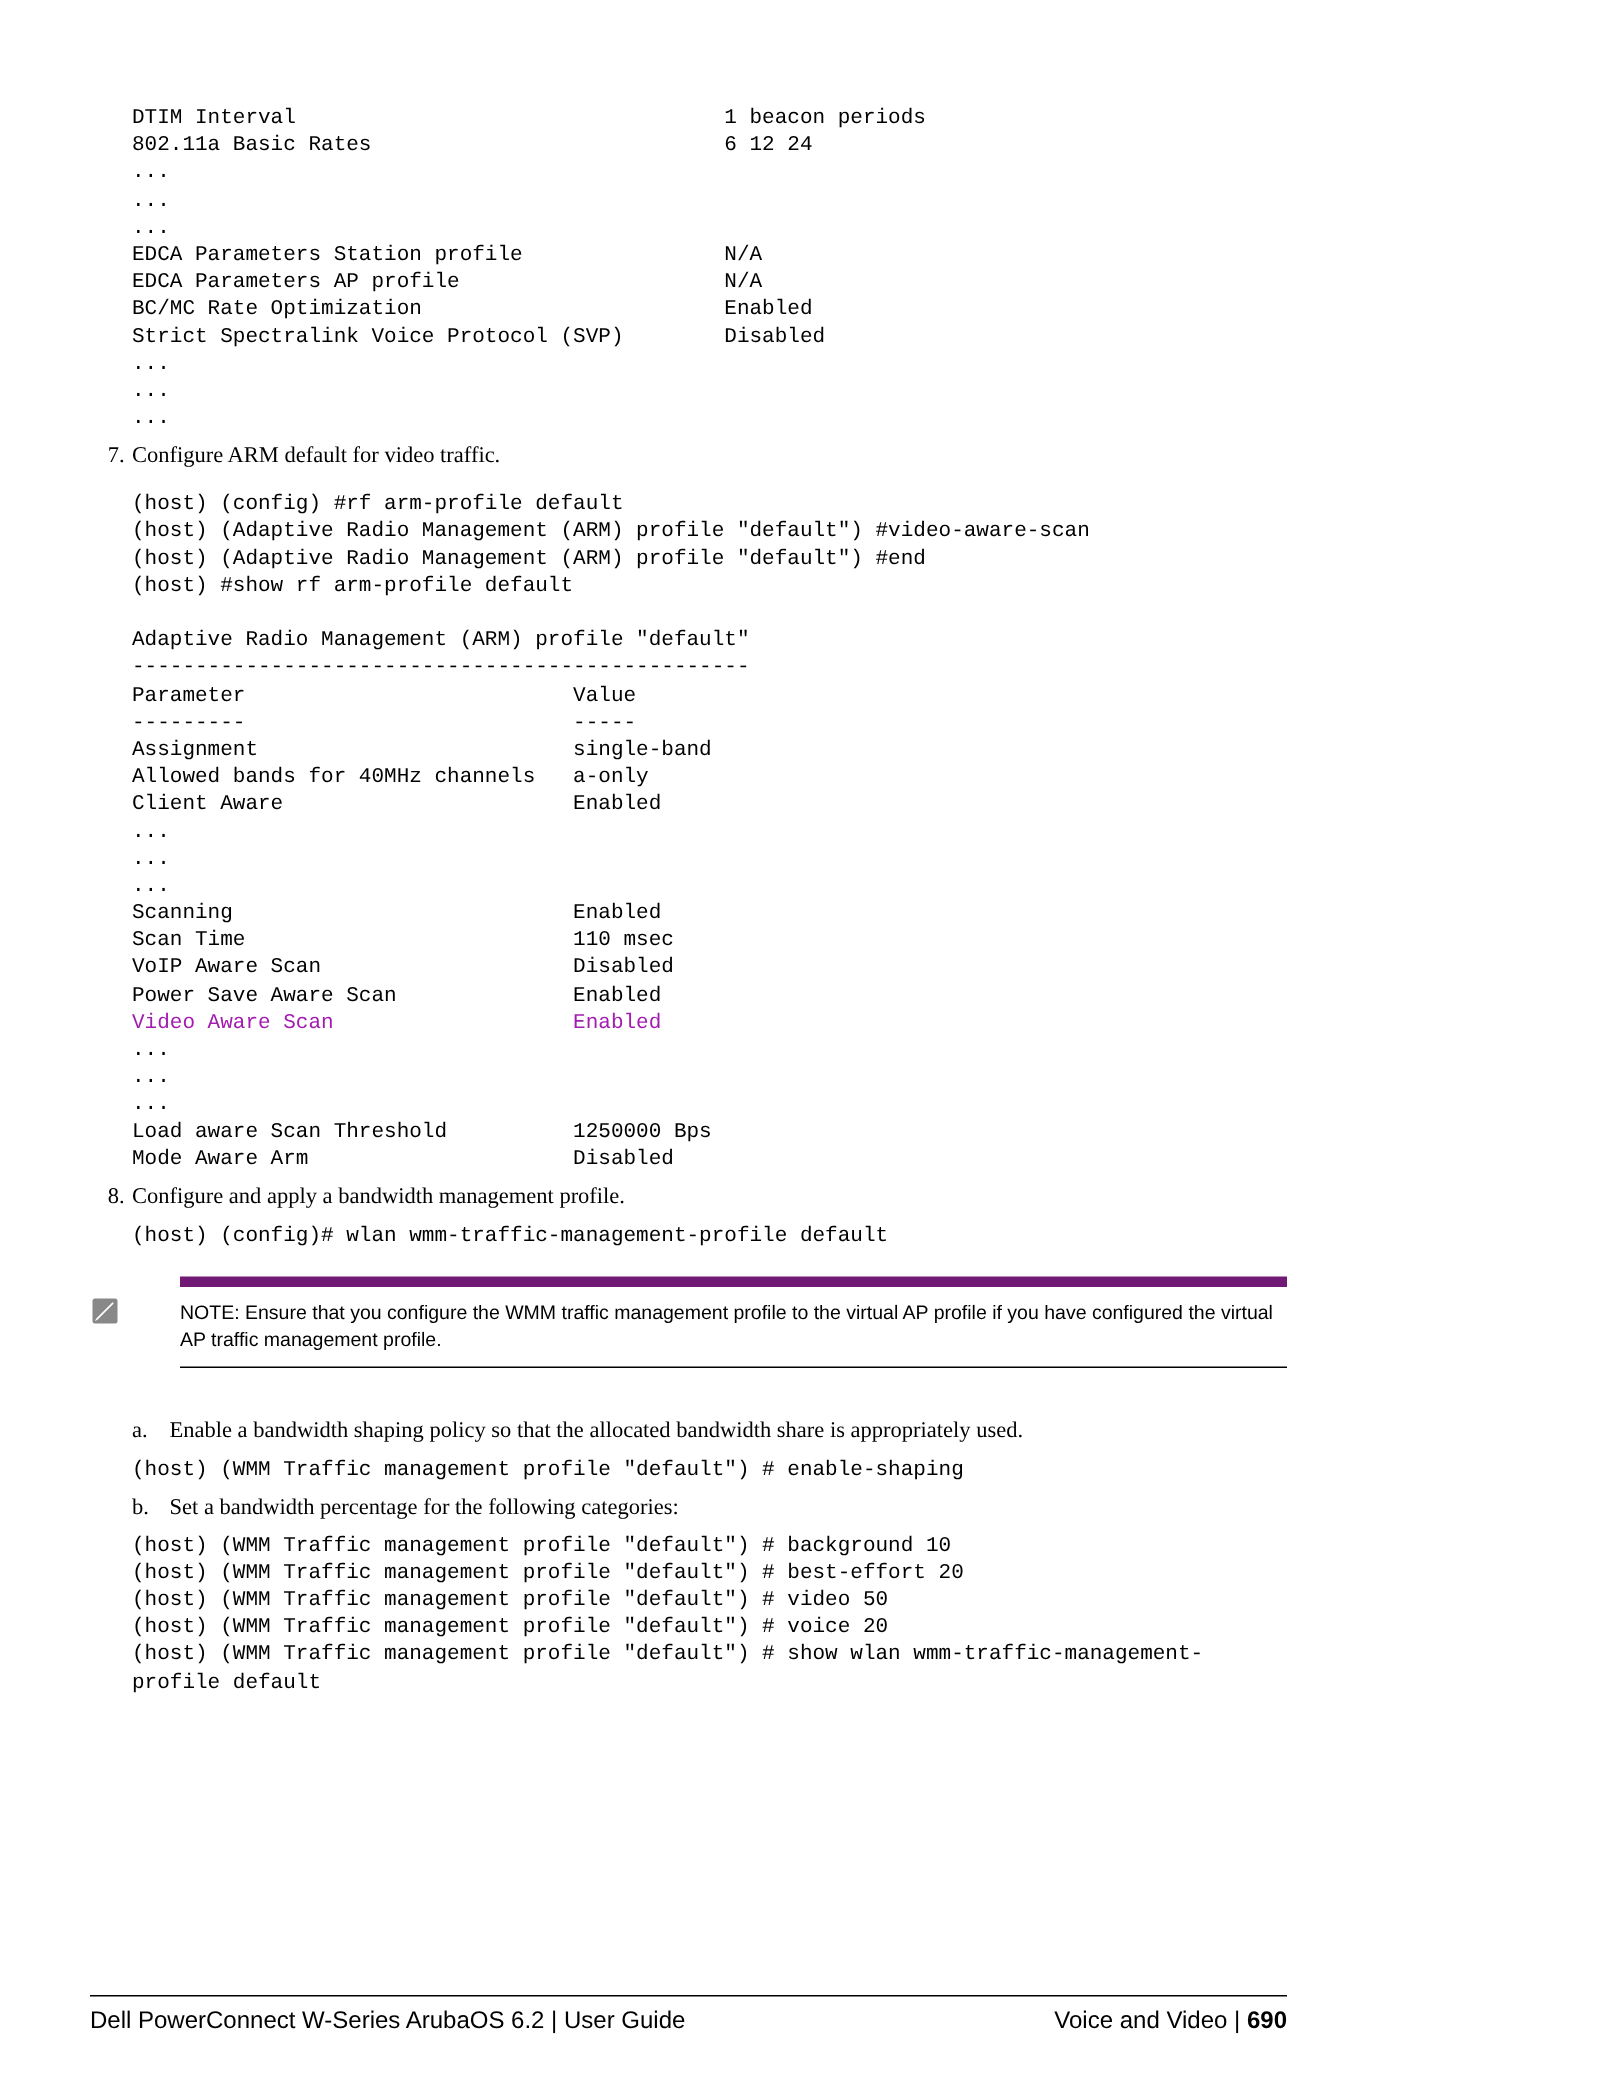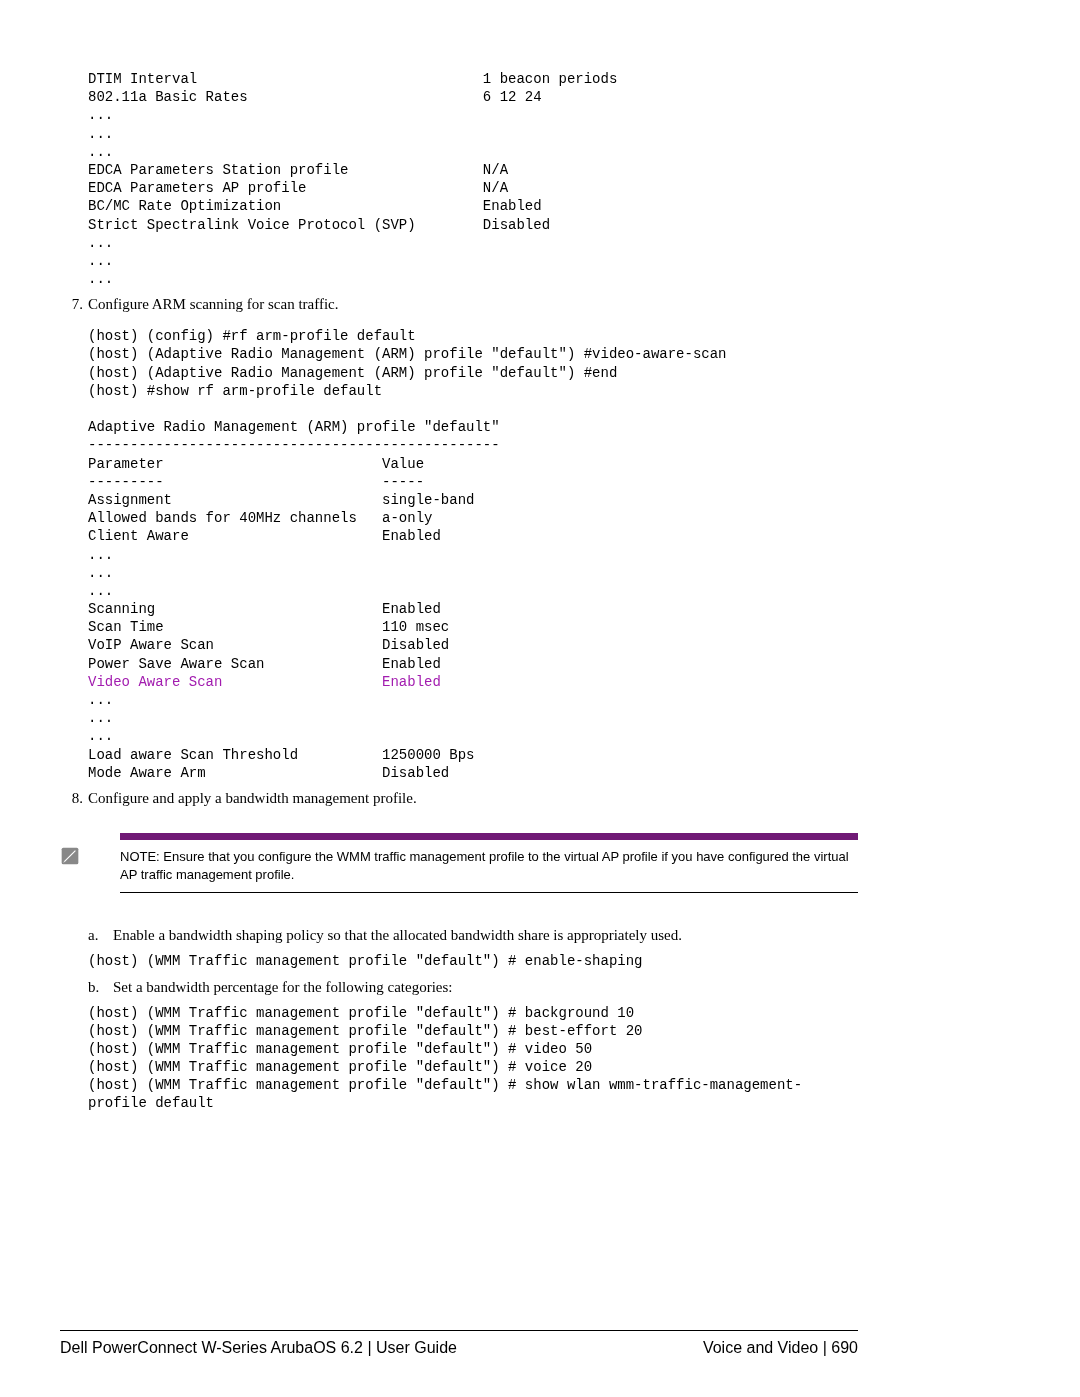--- a/index.html
+++ b/index.html
@@ -87,21 +87,21 @@
     justify-content: space-between;
     font-family: Arial, Helvetica, sans-serif;
     font-size: 16px;
     border-top: 1px solid #000;
     padding-top: 8px;
   }
   .footer-right {
     text-align: right;
   }
   .footer-right b {
-    font-weight: normal;
+    font-weight: bold;
   }
   .spacer-sm { height: 6px; }
   .spacer-md { height: 14px; }
 </style>
 </head>
 <body>
 
 <div class="page">
 
   <div class="indent-block">
@@ -117,21 +117,21 @@
 ...
 ...
 ...</div>
   </div>
 
   <div class="spacer-sm"></div>
 
   <div class="list-row body-text">
     <div class="list-num">7.</div>
     <div class="list-content">
-      <span>Configure ARM scanning for scan traffic.</span>
+      <span>Configure ARM default for video traffic.</span>
     </div>
   </div>
 
   <div class="spacer-sm"></div>
 
 
   <div class="spacer-sm"></div>
 
   <div class="indent-block">
     <div class="mono"><span>(host) (config) #rf arm-profile default
@@ -165,20 +165,23 @@
 
   <div class="list-row body-text">
     <div class="list-num">8.</div>
     <div class="list-content">
       <span>Configure and apply a bandwidth management profile.</span>
     </div>
   </div>
 
   <div class="spacer-sm"></div>
 
+  <div class="indent-block">
+    <div class="mono">(host) (config)# wlan wmm-traffic-management-profile default</div>
+  </div>
 
   <div class="note-block">
     <span class="note-icon">
       <svg viewBox="0 0 24 24" width="20" height="20">
         <rect x="2" y="2" width="20" height="20" fill="#888" rx="2"></rect>
         <path d="M5 18 L18 5 L19 6 L6 19 Z" fill="#fff"></path>
         <path d="M5 18 L4 20 L6 19 Z" fill="#fff"></path>
       </svg>
     </span>
     <span>NOTE:</span><span> Ensure that you configure the WMM traffic management profile to the virtual AP profile if you have configured the virtual AP traffic management profile.</span>

